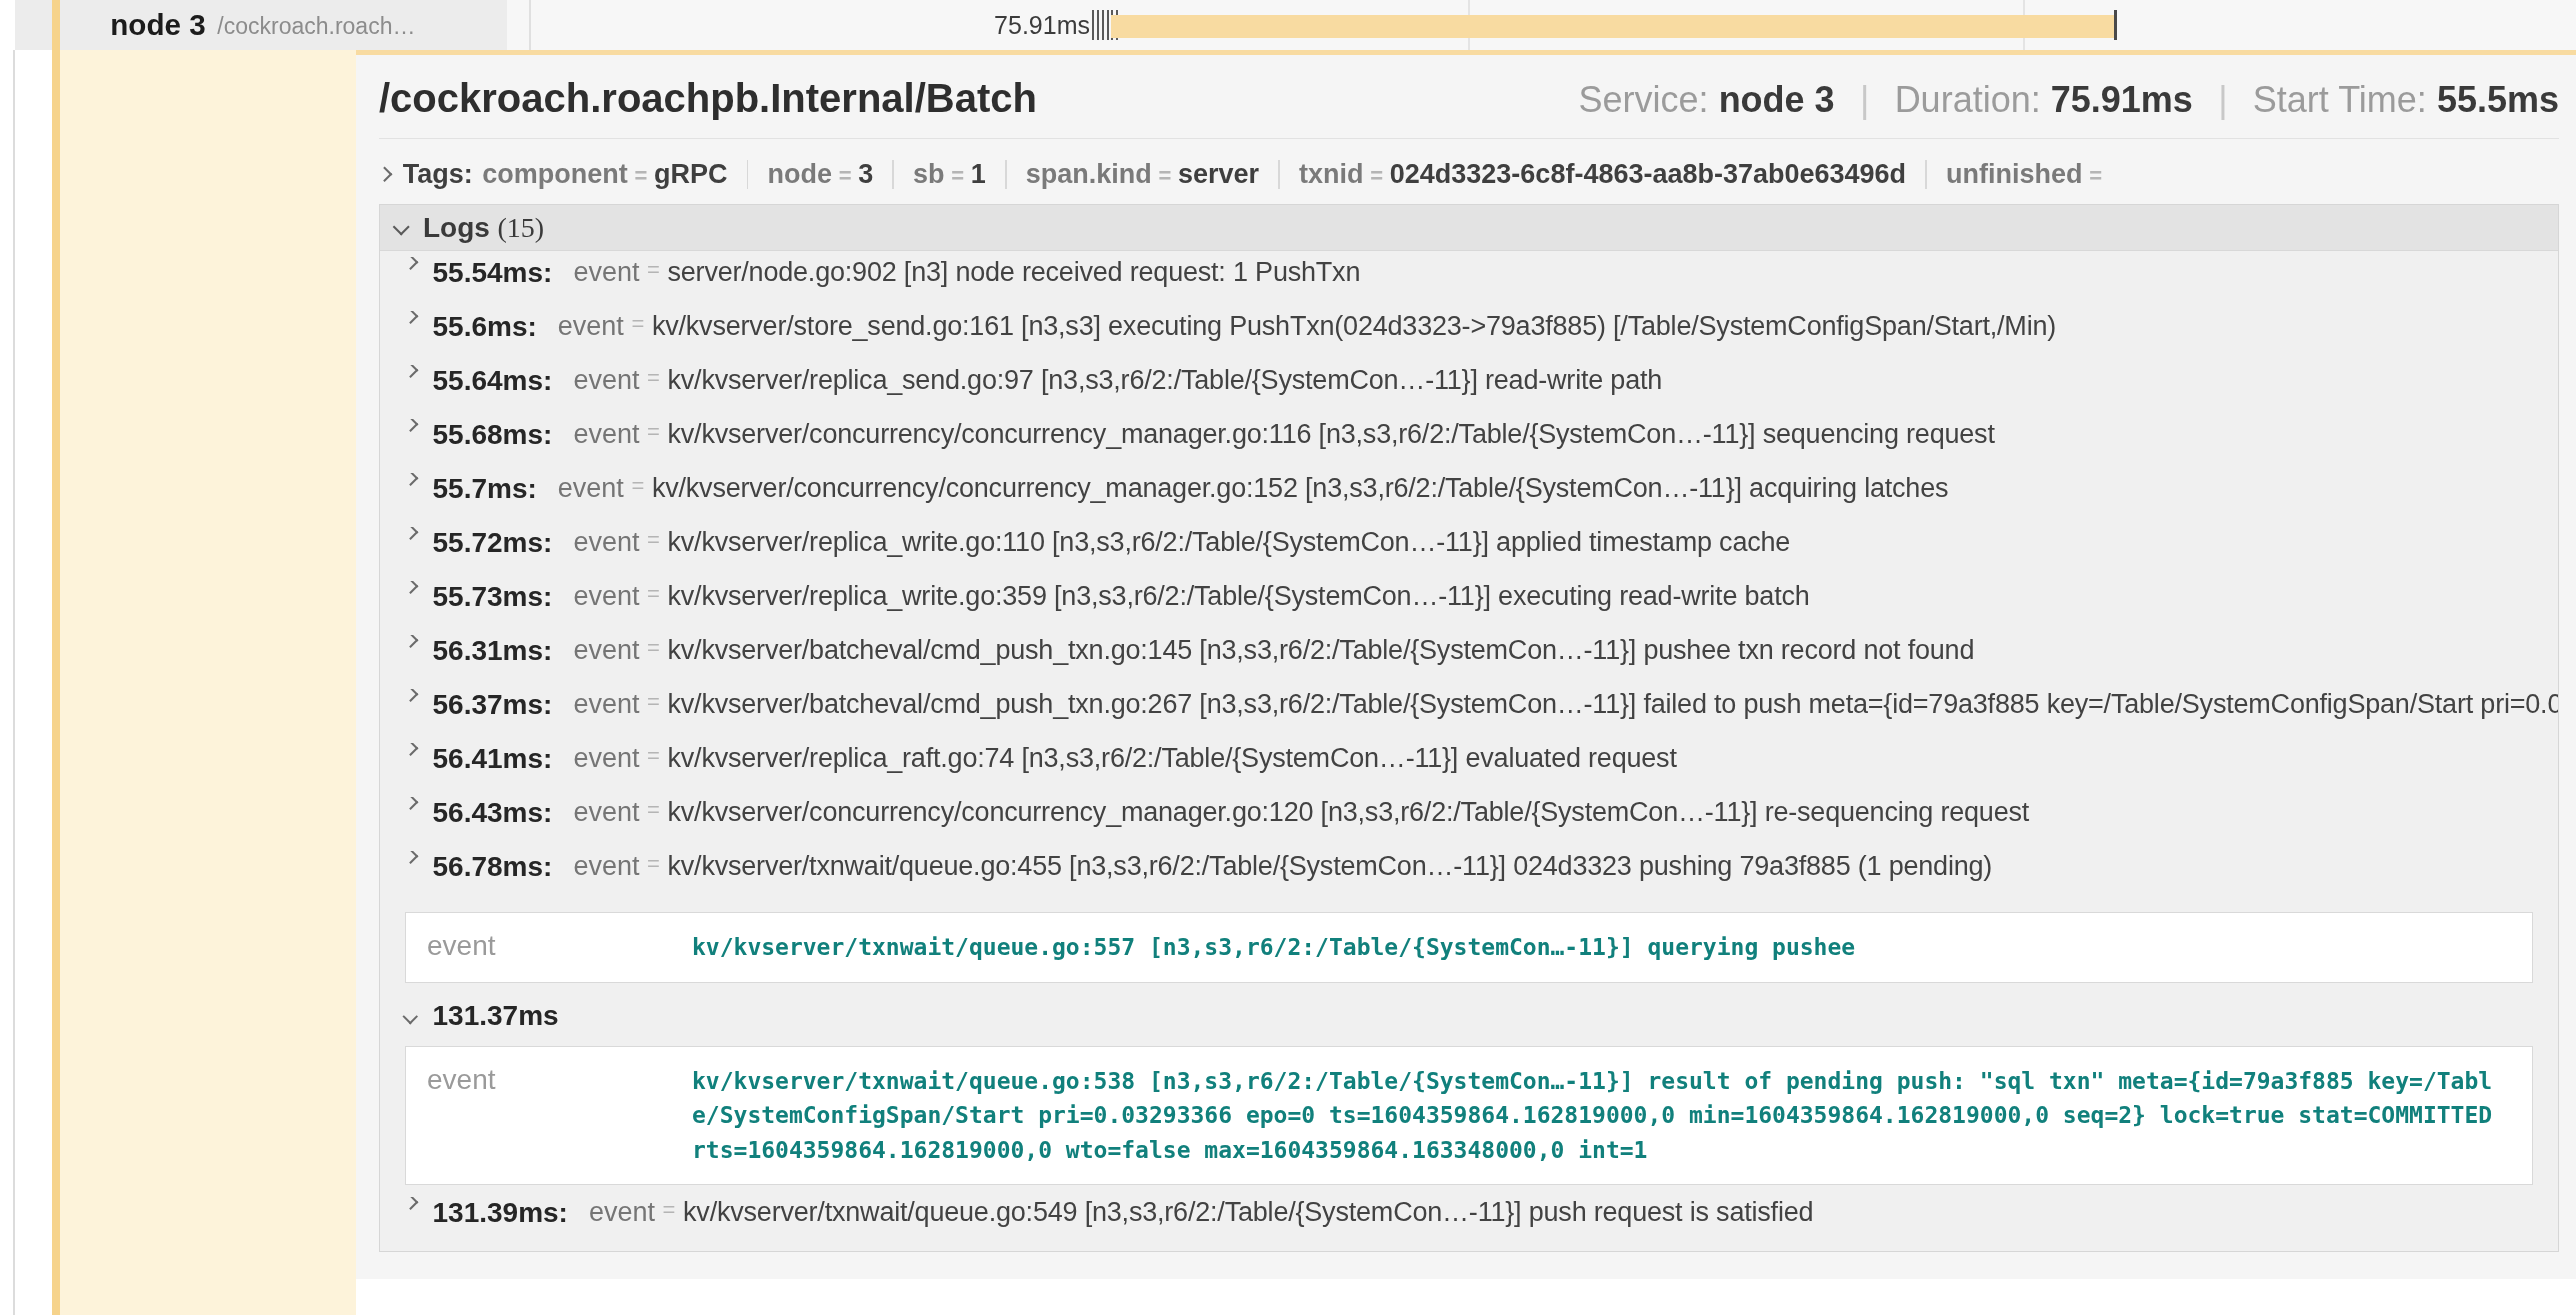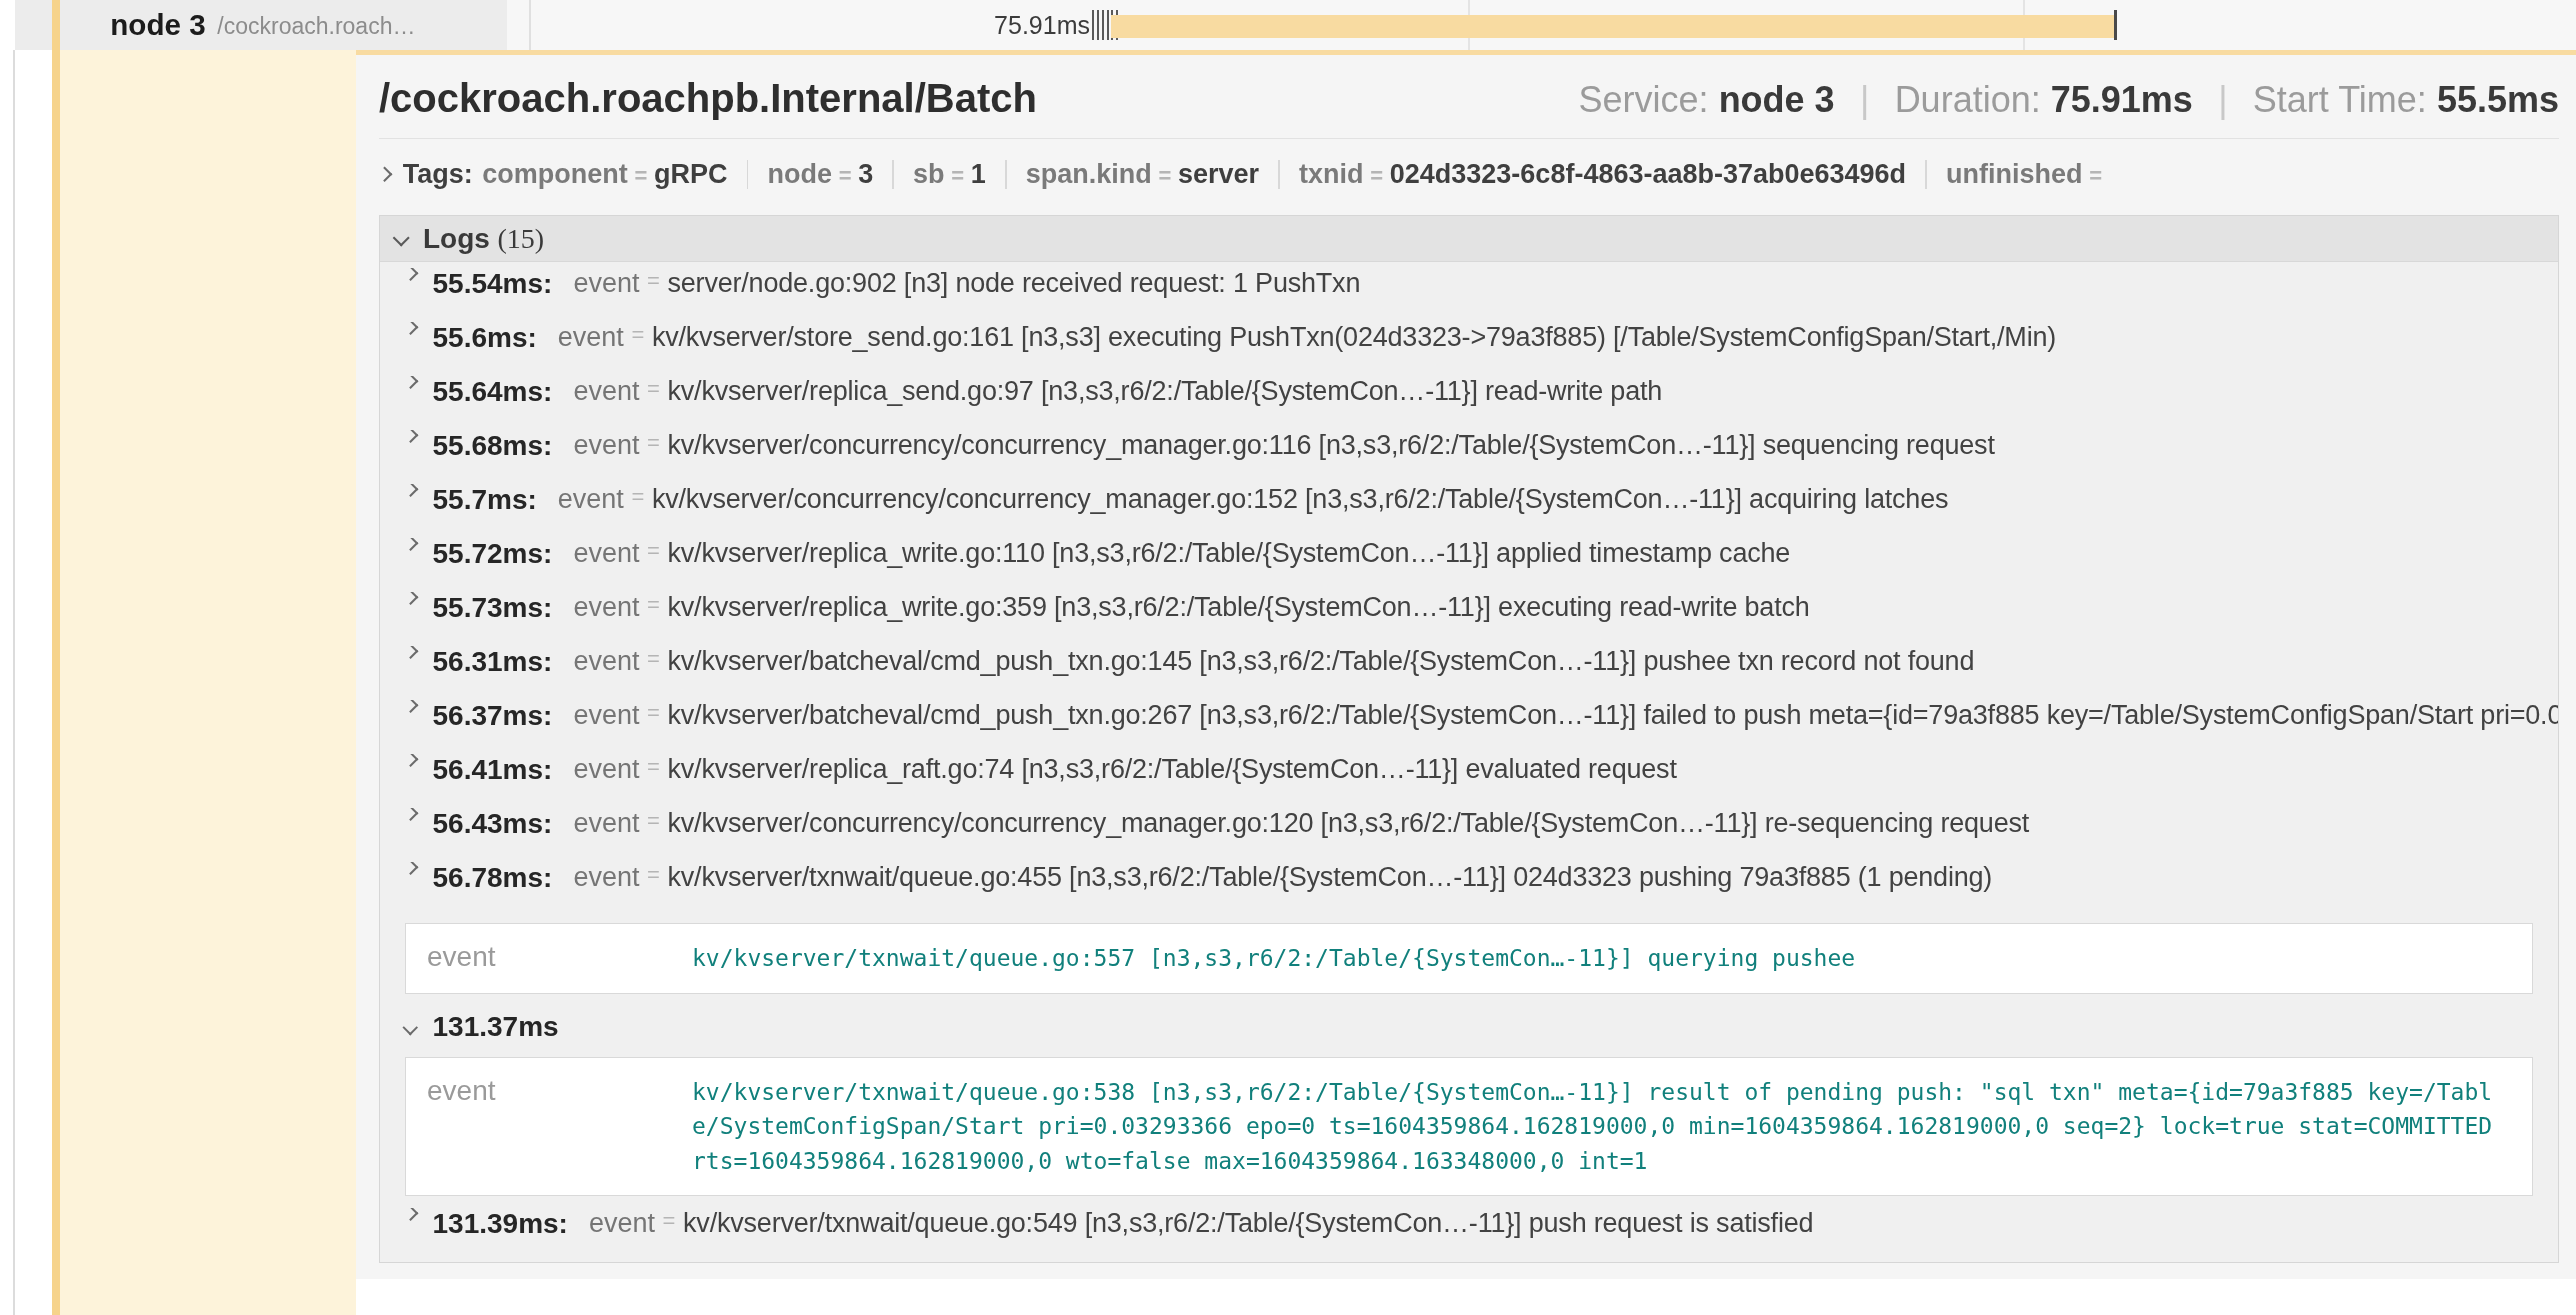--- a/index.html
+++ b/index.html
@@ -38,39 +38,39 @@
   .meta .sep { color:#c8c8c8; margin:0 15.3px; font-weight:normal; }
 
   .tags-row { display:flex; align-items:center; margin-top:13.3px; height:44px; font-size:27px; }
   .tags-label { font-weight:bold; color:#3f3f3f; margin:0 9.5px 0 13.3px; }
   .tag { white-space:nowrap;font-weight:bold; }
   .tag .k { color:#7a7a7a; }
   .tag .eq { color:#b5b5b5; font-size:22px; margin:0 6.7px; }
   .tag .v { color:#3f3f3f; }
   .tag-sep { width:1.9px; height:29px; background:#d8d8d8; margin:0 19px; flex:0 0 auto; }
 
-  .logs-box { margin-top:19px; border:1.9px solid #d6d6d6; background:#f0f0f0; }
+  .logs-box { margin-top:8px; border:1.9px solid #d6d6d6; background:#f0f0f0; }
   .logs-header { background:#e3e3e3; border-bottom:1.9px solid #d8d8d8; height:46px;
                  display:flex; align-items:center; padding-left:15.3px; }
   .logs-title { font-size:28px; font-weight:bold; color:#3a3a3a; margin-left:15.3px; }
   .logs-count { font-size:28px; color:#3a3a3a; margin-left:7.6px; font-weight:normal;font-family:Liberation Serif, serif; }
   .logs-body { padding-top:5.7px; }
 
   .log-row { height:54px; display:flex; align-items:flex-start; padding-left:25px;
              white-space:nowrap; overflow:hidden; }
   .log-time { font-size:28px; font-weight:bold; color:#262626; margin-left:17px; }
   .log-key { font-size:27px; color:#757575; margin-left:21px; }
   .log-eq { font-size:22px; color:#b5b5b5; margin:0 7.6px; }
   .log-msg { font-size:27px; color:#424242; letter-spacing:-0.2px; }
 
   .log-exp-header { height:44px; display:flex; align-items:center; padding-left:25px; margin-top:3.8px; }
   .event-box { margin:7.6px 25px 11.4px 25px; background:#fff; border:1.9px solid #d9d9d9;
                padding:17px 23px 17px 0; display:flex; }
   .event-key { font-size:28px; color:#9a9a9a; flex:0 0 286px; padding-left:21px; }
-  .event-val { font-family:"DejaVu Sans Mono", monospace; font-weight:normal; font-size:23px;
+  .event-val { font-family:"DejaVu Sans Mono", monospace; font-weight:bold; font-size:23px;
                color:#11807c; line-height:1.5; word-break:break-all; flex:1; }
 
   
   .chev { display:inline-block; width:12.4px; height:12.4px;
           border-right:2.9px solid #5a5a5a; border-bottom:2.9px solid #5a5a5a; flex:0 0 auto; }
   .chev.down { transform:rotate(45deg); }
   .chev.right { transform:rotate(-45deg); }
   .chev.small { width:10.5px; height:10.5px; border-width:2.4px; border-color:#6b6b6b; }
 </style>
 </head>

